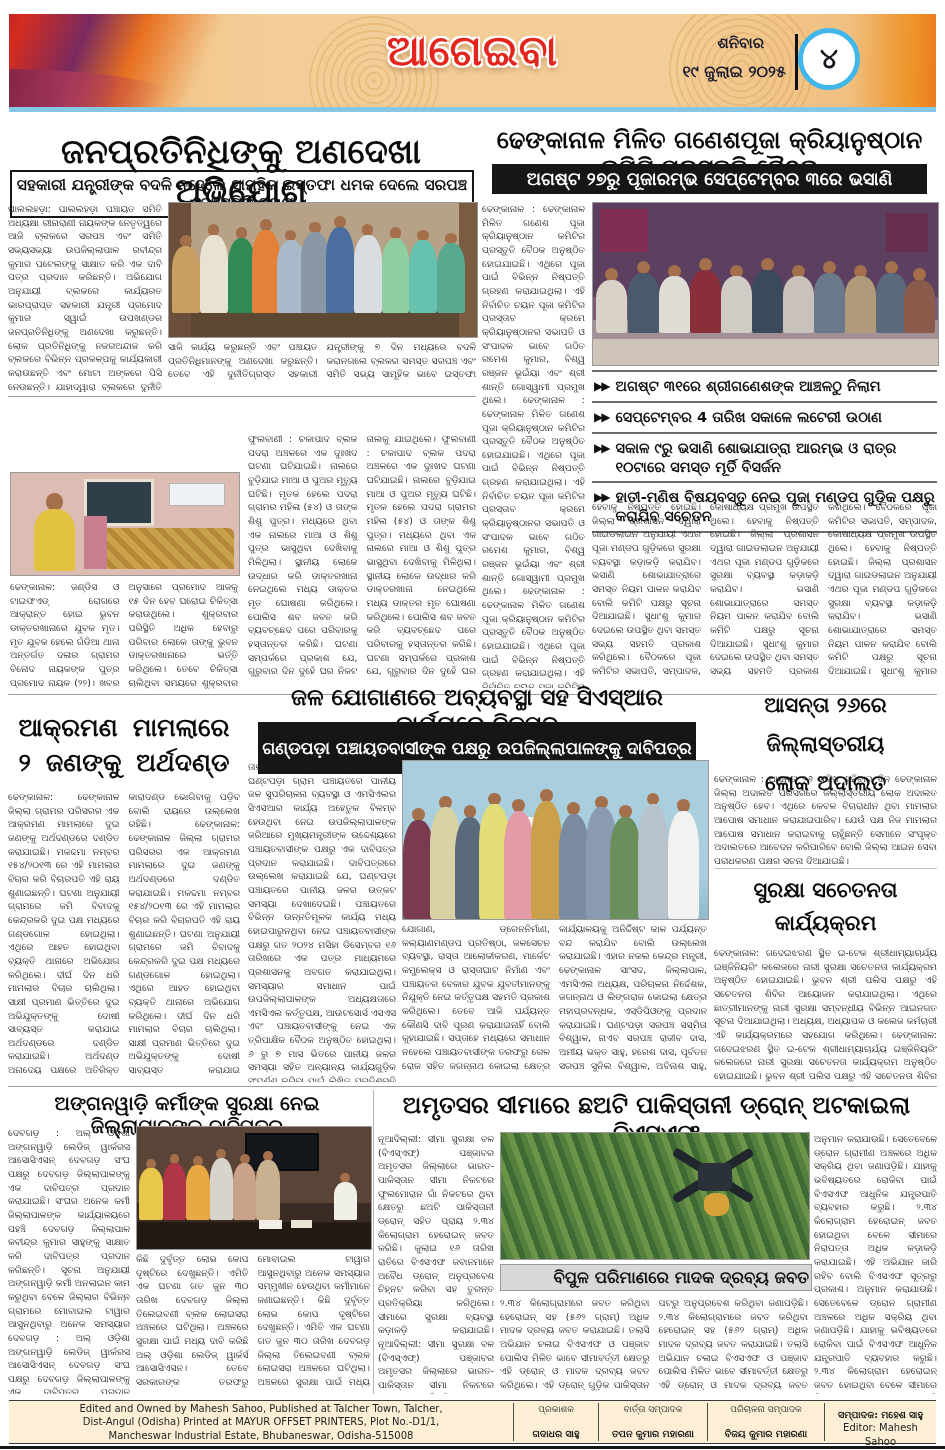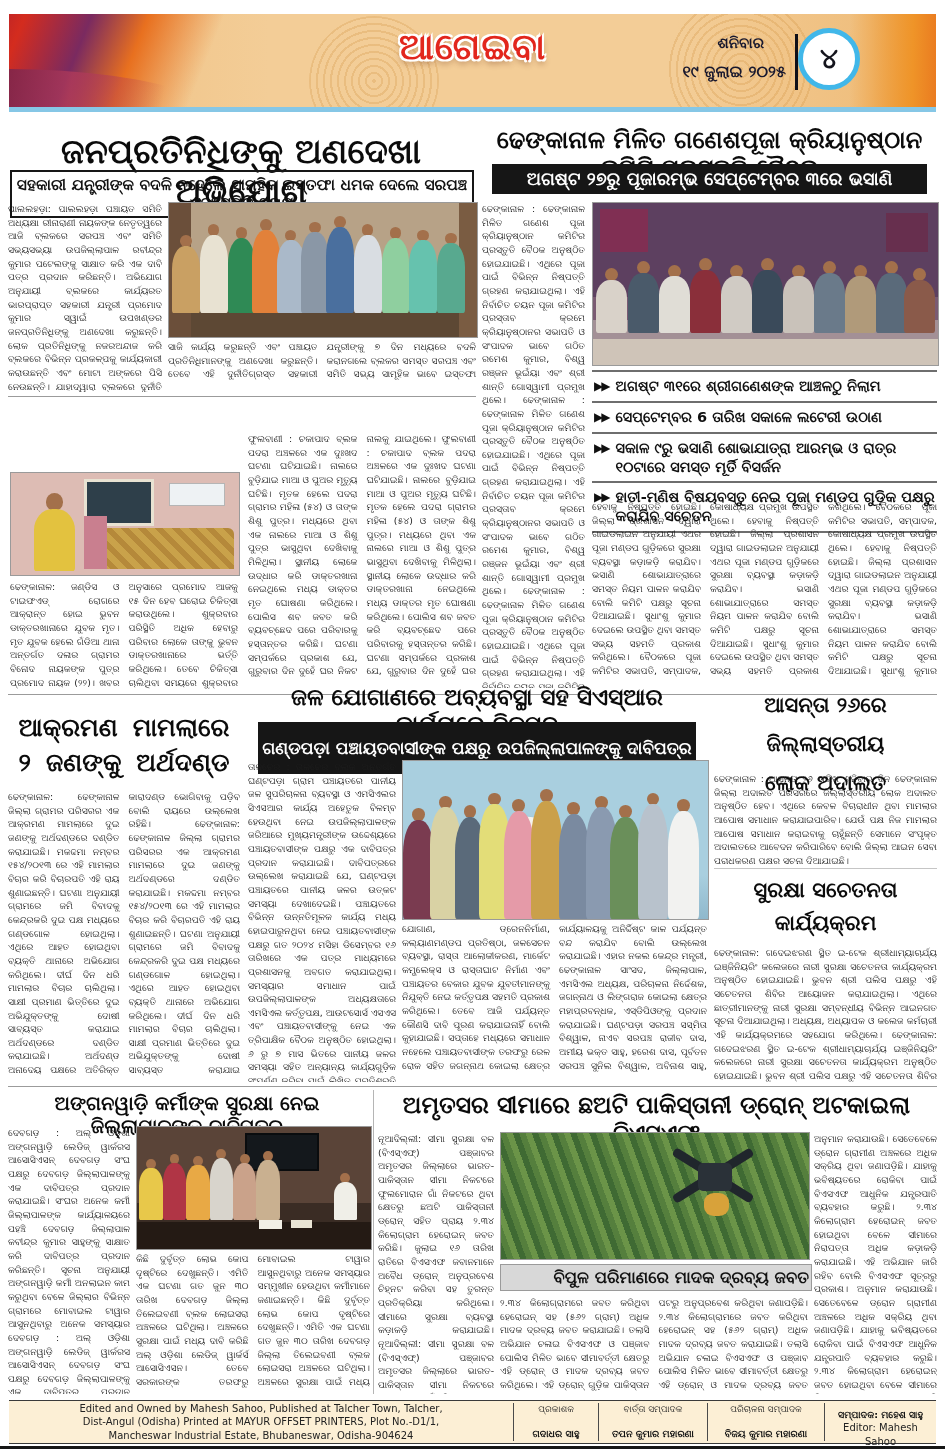--- a/index.html
+++ b/index.html
@@ -11,21 +11,21 @@
   .swirl{position:absolute;left:-60px;top:-45px;width:400px;height:185px;
          background:linear-gradient(112deg,#8a1238 4%,#d42c1e 20%,#7a2a60 34%,#e8701f 46%,rgba(243,205,151,0) 62%);
          border-bottom-right-radius:85% 100%;}
   .swirl2{position:absolute;left:-30px;top:55px;width:300px;height:90px;
          background:linear-gradient(100deg,#5a1a4a 0%,#b03a5a 30%,rgba(243,205,151,0) 60%);
          border-top-right-radius:90% 100%;opacity:.8;}
   .wedge{position:absolute;right:-50px;top:-10px;width:180px;height:115px;transform:skewX(-16deg);
          background:linear-gradient(255deg,#e04a10 8%,#ef9428 42%,rgba(243,205,151,0) 72%);}
   .mandala{position:absolute;border-radius:50%;opacity:.45;
          background:repeating-radial-gradient(circle,rgba(205,140,55,.55) 0 2px,rgba(0,0,0,0) 2px 7px);}
-  .masthead{position:absolute;left:0;right:0;top:12px;text-align:center;font-size:36px;font-weight:bold;
+  .masthead{position:absolute;left:0;right:0;top:12px;text-align:center;font-size:42px;font-weight:bold;
          color:#e2261d;letter-spacing:1px;
          text-shadow:-2px -2px 0 #fff,2px -2px 0 #fff,-2px 2px 0 #fff,2px 2px 0 #fff,0 4px 6px rgba(90,30,10,.45);}
   .hdr-day{position:absolute;right:172px;top:20px;font-size:15px;font-weight:bold;color:#18182e;}
   .hdr-date{position:absolute;right:150px;top:48px;font-size:16px;font-weight:bold;color:#18182e;}
   .hdr-bar{position:absolute;right:138px;top:20px;width:3px;height:56px;background:#101018;}
   .pgcircle{position:absolute;right:76px;top:14px;width:52px;height:52px;background:#fff;border:5px solid #41b7e9;
          border-radius:50%;display:flex;align-items:center;justify-content:center;font-size:28px;font-weight:bold;color:#14141c;}
   .blueline{background:#86c7e6;}
   
   .headline{font-weight:bold;color:#0b0b0b;text-align:center;line-height:1.18;}
@@ -119,21 +119,21 @@
       <i class="person" style="left: 82%; height: 44%; bottom: 20%; width: 9%; --s: #5a6a7a;"></i>
       <i class="person" style="left: 90%; height: 40%; bottom: 20%; width: 9%; --s: #8a5a4a;"></i>
     </div>
   <div class="abs bullets" style="left:592px;top:370px;width:345px;">
     <div class="bullet">
         <span class="arr">▶▶</span>
         <span>ଅଗଷ୍ଟ ୩୧ରେ ଶ୍ରୀଗଣେଶଙ୍କ ଆଞ୍ଚଳଠୁ ନିଲାମ</span>
       </div>
     <div class="bullet">
         <span class="arr">▶▶</span>
-        <span>ସେପ୍ଟେମ୍ବର 6 ତାରିଖ ସକାଳେ ଲଟେରୀ ଉଠାଣ</span>
+        <span>ସେପ୍ଟେମ୍ବର 4 ତାରିଖ ସକାଳେ ଲଟେରୀ ଉଠାଣ</span>
       </div>
     <div class="bullet">
         <span class="arr">▶▶</span>
         <span>ସକାଳ ୯ରୁ ଭସାଣି ଶୋଭାଯାତ୍ରା ଆରମ୍ଭ ଓ ରାତ୍ର ୧୦ଟାରେ ସମସ୍ତ ମୂର୍ତି ବିସର୍ଜନ</span>
       </div>
     <div class="bullet">
         <span class="arr">▶▶</span>
         <span>ହାତୀ-ମଣିଷ ବିଷୟବସ୍ତୁ ନେଇ ପୂଜା ମଣ୍ଡପ ଗୁଡ଼ିକ ପକ୍ଷରୁ କରାଯିବ ସଚେତନ</span>
       </div>
   </div>
@@ -218,21 +218,21 @@
     <div class="abs" style="left:66%;top:48%;width:8%;height:18%;background:#d8a23a;border-radius:40%;"></div>
   </div>
   <div class="abs grayhead" style="left:500px;top:1264px;width:306px;font-size:16.5px;padding:3px 2px;">ବିପୁଳ ପରିମାଣରେ ମାଦକ ଦ୍ରବ୍ୟ ଜବତ</div>
   <div class="abs bodytxt c2" style="left:500px;top:1296px;width:308px;height:98px;">୨.୩୪ କିଲୋଗ୍ରାମରେ ଜବତ କରିଥିବା ହେରୋଇନ୍ ସହ (୫୬୨ ଗ୍ରାମ୍) ଅଧିକ ମାଦକ ଦ୍ରବ୍ୟ ଜବତ କରାଯାଇଛି। ତଲାସି ଅଭିଯାନ ଚଳାଇ ବିଏସଏଫ ଓ ପଞ୍ଜାବ ପୋଲିସ ମିଳିତ ଭାବେ ସୀମାବର୍ତ୍ତୀ କ୍ଷେତରୁ ଏହି ଡ୍ରୋନ୍ ଓ ମାଦକ ଦ୍ରବ୍ୟ ଜବତ କରିଥିଲେ। ଏହି ଡ୍ରୋନ୍ ଗୁଡ଼ିକ ପାକିସ୍ତାନ ପଟରୁ ଅନୁପ୍ରବେଶ କରିଥିବା ଜଣାପଡ଼ିଛି। ୨.୩୪ କିଲୋଗ୍ରାମରେ ଜବତ କରିଥିବା ହେରୋଇନ୍ ସହ (୫୬୨ ଗ୍ରାମ୍) ଅଧିକ ମାଦକ ଦ୍ରବ୍ୟ ଜବତ କରାଯାଇଛି। ତଲାସି ଅଭିଯାନ ଚଳାଇ ବିଏସଏଫ ଓ ପଞ୍ଜାବ ପୋଲିସ ମିଳିତ ଭାବେ ସୀମାବର୍ତ୍ତୀ କ୍ଷେତରୁ ଏହି ଡ୍ରୋନ୍ ଓ ମାଦକ ଦ୍ରବ୍ୟ ଜବତ କରିଥିଲେ। ଏହି ଡ୍ରୋନ୍ ଗୁଡ଼ିକ ପାକିସ୍ତାନ ପଟରୁ ଅନୁପ୍ରବେଶ କରିଥିବା ଜଣାପଡ଼ିଛି। ୨.୩୪ କିଲୋଗ୍ରାମରେ ଜବତ କରିଥିବା ହେରୋଇନ୍ ସହ (୫୬୨ ଗ୍ରାମ୍) ଅଧିକ ମାଦକ ଦ୍ରବ୍ୟ ଜବତ କରାଯାଇଛି। ତଲାସି ଅଭିଯାନ ଚଳାଇ ବିଏସଏଫ ଓ ପଞ୍ଜାବ ପୋଲିସ ମିଳିତ ଭାବେ ସୀମାବର୍ତ୍ତୀ କ୍ଷେତରୁ ଏହି ଡ୍ରୋନ୍ ଓ ମାଦକ ଦ୍ରବ୍ୟ ଜବତ କରିଥିଲେ। ଏହି ଡ୍ରୋନ୍ ଗୁଡ଼ିକ ପାକିସ୍ତାନ ପଟରୁ ଅନୁପ୍ରବେଶ କରିଥିବା ଜଣାପଡ଼ିଛି। ୨.୩୪ କିଲୋଗ୍ରାମରେ ଜବତ କରିଥିବା ହେରୋଇନ୍ ସହ (୫୬୨ ଗ୍ରାମ୍) ଅଧିକ ମାଦକ ଦ୍ରବ୍ୟ ଜବତ କରାଯାଇଛି। ତଲାସି ଅଭିଯାନ ଚଳାଇ ବିଏସଏଫ ଓ ପଞ୍ଜାବ ପୋଲିସ ମିଳିତ ଭାବେ ସୀମାବର୍ତ୍ତୀ କ୍ଷେତରୁ ଏହି ଡ୍ରୋନ୍ ଓ ମାଦକ ଦ୍ରବ୍ୟ ଜବତ କରିଥିଲେ। ଏହି ଡ୍ରୋନ୍ ଗୁଡ଼ିକ ପାକିସ୍ତାନ ପଟରୁ ଅନୁପ୍ରବେଶ କରିଥିବା ଜଣାପଡ଼ିଛି। ୨.୩୪ କିଲୋଗ୍ରାମରେ ଜବତ କରିଥିବା ହେରୋଇନ୍ ସହ (୫୬୨ ଗ୍ରାମ୍) ଅଧିକ ମାଦକ ଦ୍ରବ୍ୟ ଜବତ କରାଯାଇଛି। ତଲାସି ଅଭିଯାନ ଚଳାଇ ବିଏସଏଫ ଓ ପଞ୍ଜାବ ପୋଲିସ ମିଳିତ ଭାବେ ସୀମାବର୍ତ୍ତୀ କ୍ଷେତରୁ ଏହି ଡ୍ରୋନ୍ ଓ ମାଦକ ଦ୍ରବ୍ୟ ଜବତ କରିଥିଲେ। ଏହି ଡ୍ରୋନ୍ ଗୁଡ଼ିକ ପାକିସ୍ତାନ ପଟରୁ ଅନୁପ୍ରବେଶ କରିଥିବା ଜଣାପଡ଼ିଛି। ୨.୩୪ କିଲୋଗ୍ରାମରେ ଜବତ କରିଥିବା ହେରୋଇନ୍ ସହ (୫୬୨ ଗ୍ରାମ୍) ଅଧିକ ମାଦକ ଦ୍ରବ୍ୟ ଜବତ କରାଯାଇଛି। ତଲାସି ଅଭିଯାନ ଚଳାଇ ବିଏସଏଫ ଓ ପଞ୍ଜାବ ପୋଲିସ ମିଳିତ ଭାବେ ସୀମାବର୍ତ୍ତୀ କ୍ଷେତରୁ ଏହି ଡ୍ରୋନ୍ ଓ ମାଦକ ଦ୍ରବ୍ୟ ଜବତ କରିଥିଲେ। ଏହି ଡ୍ରୋନ୍ ଗୁଡ଼ିକ ପାକିସ୍ତାନ ପଟରୁ ଅନୁପ୍ରବେଶ କରିଥିବା ଜଣାପଡ଼ିଛି। ୨.୩୪ କିଲୋଗ୍ରାମରେ ଜବତ କରିଥିବା ହେରୋଇନ୍ ସହ (୫୬୨ ଗ୍ରାମ୍) ଅଧିକ ମାଦକ ଦ୍ରବ୍ୟ ଜବତ କରାଯାଇଛି। ତଲାସି ଅଭିଯାନ ଚଳାଇ ବିଏସଏଫ ଓ ପଞ୍ଜାବ ପୋଲିସ ମିଳିତ ଭାବେ ସୀମାବର୍ତ୍ତୀ କ୍ଷେତରୁ ଏହି ଡ୍ରୋନ୍ ଓ ମାଦକ ଦ୍ରବ୍ୟ ଜବତ କରିଥିଲେ। ଏହି ଡ୍ରୋନ୍ ଗୁଡ଼ିକ ପାକିସ୍ତାନ ପଟରୁ ଅନୁପ୍ରବେଶ କରିଥିବା ଜଣାପଡ଼ିଛି। ୨.୩୪ କିଲୋଗ୍ରାମରେ ଜବତ କରିଥିବା ହେରୋଇନ୍ ସହ (୫୬୨ ଗ୍ରାମ୍) ଅଧିକ ମାଦକ ଦ୍ରବ୍ୟ ଜବତ କରାଯାଇଛି। ତଲାସି ଅଭିଯାନ ଚଳାଇ ବିଏସଏଫ ଓ ପଞ୍ଜାବ ପୋଲିସ ମିଳିତ ଭାବେ ସୀମାବର୍ତ୍ତୀ କ୍ଷେତରୁ ଏହି ଡ୍ରୋନ୍ ଓ ମାଦକ ଦ୍ରବ୍ୟ ଜବତ କରିଥିଲେ। ଏହି ଡ୍ରୋନ୍ ଗୁଡ଼ିକ ପାକିସ୍ତାନ ପଟରୁ ଅନୁପ୍ରବେଶ କରିଥିବା ଜଣାପଡ଼ିଛି। ୨.୩୪ କିଲୋଗ୍ରାମରେ ଜବତ କରିଥିବା ହେରୋଇନ୍ ସହ (୫୬୨ ଗ୍ରାମ୍) ଅଧିକ ମାଦକ ଦ୍ରବ୍ୟ ଜବତ କରାଯାଇଛି। ତଲାସି ଅଭିଯାନ ଚଳାଇ ବିଏସଏଫ ଓ ପଞ୍ଜାବ ପୋଲିସ ମିଳିତ ଭାବେ ସୀମାବର୍ତ୍ତୀ କ୍ଷେତରୁ ଏହି ଡ୍ରୋନ୍ ଓ ମାଦକ ଦ୍ରବ୍ୟ ଜବତ କରିଥିଲେ। ଏହି ଡ୍ରୋନ୍ ଗୁଡ଼ିକ ପାକିସ୍ତାନ ପଟରୁ ଅନୁପ୍ରବେଶ କରିଥିବା ଜଣାପଡ଼ିଛି। ୨.୩୪ କିଲୋଗ୍ରାମରେ ଜବତ କରିଥିବା ହେରୋଇନ୍ ସହ (୫୬୨ ଗ୍ରାମ୍) ଅଧିକ ମାଦକ ଦ୍ରବ୍ୟ ଜବତ କରାଯାଇଛି। ତଲାସି ଅଭିଯାନ ଚଳାଇ ବିଏସଏଫ ଓ ପଞ୍ଜାବ ପୋଲିସ ମିଳିତ ଭାବେ ସୀମାବର୍ତ୍ତୀ କ୍ଷେତରୁ ଏହି ଡ୍ରୋନ୍ ଓ ମାଦକ ଦ୍ରବ୍ୟ ଜବତ କରିଥିଲେ। ଏହି ଡ୍ରୋନ୍ ଗୁଡ଼ିକ ପାକିସ୍ତାନ ପଟରୁ ଅନୁପ୍ରବେଶ କରିଥିବା ଜଣାପଡ଼ିଛି। ୨.୩୪ କିଲୋଗ୍ରାମରେ ଜବତ କରିଥିବା ହେରୋଇନ୍ ସହ (୫୬୨ ଗ୍ରାମ୍) ଅଧିକ ମାଦକ ଦ୍ରବ୍ୟ ଜବତ କରାଯାଇଛି। ତଲାସି ଅଭିଯାନ ଚଳାଇ ବିଏସଏଫ ଓ ପଞ୍ଜାବ ପୋଲିସ ମିଳିତ ଭାବେ ସୀମାବର୍ତ୍ତୀ କ୍ଷେତରୁ ଏହି ଡ୍ରୋନ୍ ଓ ମାଦକ ଦ୍ରବ୍ୟ ଜବତ କରିଥିଲେ। ଏହି ଡ୍ରୋନ୍ ଗୁଡ଼ିକ ପାକିସ୍ତାନ ପଟରୁ ଅନୁପ୍ରବେଶ କରିଥିବା ଜଣାପଡ଼ିଛି। ୨.୩୪ କିଲୋଗ୍ରାମରେ ଜବତ କରିଥିବା ହେରୋଇନ୍ ସହ (୫୬୨ ଗ୍ରାମ୍) ଅଧିକ ମାଦକ ଦ୍ରବ୍ୟ ଜବତ କରାଯାଇଛି। ତଲାସି ଅଭିଯାନ ଚଳାଇ ବିଏସଏଫ ଓ ପଞ୍ଜାବ ପୋଲିସ ମିଳିତ ଭାବେ ସୀମାବର୍ତ୍ତୀ କ୍ଷେତରୁ ଏହି ଡ୍ରୋନ୍ ଓ ମାଦକ ଦ୍ରବ୍ୟ ଜବତ କରିଥିଲେ। ଏହି ଡ୍ରୋନ୍ ଗୁଡ଼ିକ ପାକିସ୍ତାନ ପଟରୁ ଅନୁପ୍ରବେଶ କରିଥିବା ଜଣାପଡ଼ିଛି। ୨.୩୪ କିଲୋଗ୍ରାମରେ ଜବତ କରିଥିବା ହେରୋଇନ୍ ସହ (୫୬୨ ଗ୍ରାମ୍) ଅଧିକ ମାଦକ ଦ୍ରବ୍ୟ ଜବତ କରାଯାଇଛି। ତଲାସି ଅଭିଯାନ ଚଳାଇ ବିଏସଏଫ ଓ ପଞ୍ଜାବ ପୋଲିସ ମିଳିତ ଭାବେ ସୀମାବର୍ତ୍ତୀ କ୍ଷେତରୁ ଏହି ଡ୍ରୋନ୍ ଓ ମାଦକ ଦ୍ରବ୍ୟ ଜବତ କରିଥିଲେ। ଏହି ଡ୍ରୋନ୍ ଗୁଡ଼ିକ ପାକିସ୍ତାନ ପଟରୁ ଅନୁପ୍ରବେଶ କରିଥିବା ଜଣାପଡ଼ିଛି। ୨.୩୪ କିଲୋଗ୍ରାମରେ ଜବତ କରିଥିବା ହେରୋଇନ୍ ସହ (୫୬୨ ଗ୍ରାମ୍) ଅଧିକ ମାଦକ ଦ୍ରବ୍ୟ ଜବତ କରାଯାଇଛି। ତଲାସି ଅଭିଯାନ ଚଳାଇ ବିଏସଏଫ ଓ ପଞ୍ଜାବ ପୋଲିସ ମିଳିତ ଭାବେ ସୀମାବର୍ତ୍ତୀ କ୍ଷେତରୁ ଏହି ଡ୍ରୋନ୍ ଓ ମାଦକ ଦ୍ରବ୍ୟ ଜବତ କରିଥିଲେ। ଏହି ଡ୍ରୋନ୍ ଗୁଡ଼ିକ ପାକିସ୍ତାନ ପଟରୁ ଅନୁପ୍ରବେଶ କରିଥିବା ଜଣାପଡ଼ିଛି। ୨.୩୪ କିଲୋଗ୍ରାମରେ ଜବତ କରିଥିବା ହେରୋଇନ୍ ସହ (୫୬୨ ଗ୍ରାମ୍) ଅଧିକ ମାଦକ ଦ୍ରବ୍ୟ ଜବତ କରାଯାଇଛି। ତଲାସି ଅଭିଯାନ ଚଳାଇ ବିଏସଏଫ ଓ ପଞ୍ଜାବ ପୋଲିସ ମିଳିତ ଭାବେ ସୀମାବର୍ତ୍ତୀ କ୍ଷେତରୁ ଏହି ଡ୍ରୋନ୍ ଓ ମାଦକ ଦ୍ରବ୍ୟ ଜବତ କରିଥିଲେ। ଏହି ଡ୍ରୋନ୍ ଗୁଡ଼ିକ ପାକିସ୍ତାନ ପଟରୁ ଅନୁପ୍ରବେଶ କରିଥିବା ଜଣାପଡ଼ିଛି। ୨.୩୪ କିଲୋଗ୍ରାମରେ ଜବତ କରିଥିବା ହେରୋଇନ୍ ସହ (୫୬୨ ଗ୍ରାମ୍) ଅଧିକ ମାଦକ ଦ୍ରବ୍ୟ ଜବତ କରାଯାଇଛି। ତଲାସି ଅଭିଯାନ ଚଳାଇ ବିଏସଏଫ ଓ ପଞ୍ଜାବ ପୋଲିସ ମିଳିତ ଭାବେ ସୀମାବର୍ତ୍ତୀ କ୍ଷେତରୁ ଏହି ଡ୍ରୋନ୍ ଓ ମାଦକ ଦ୍ରବ୍ୟ ଜବତ କରିଥିଲେ। ଏହି ଡ୍ରୋନ୍ ଗୁଡ଼ିକ ପାକିସ୍ତାନ ପଟରୁ ଅନୁପ୍ରବେଶ କରିଥିବା ଜଣାପଡ଼ିଛି। ୨.୩୪ କିଲୋଗ୍ରାମରେ ଜବତ କରିଥିବା ହେରୋଇନ୍ ସହ (୫୬୨ ଗ୍ରାମ୍) ଅଧିକ ମାଦକ ଦ୍ରବ୍ୟ ଜବତ କରାଯାଇଛି। ତଲାସି ଅଭିଯାନ ଚଳାଇ ବିଏସଏଫ ଓ ପଞ୍ଜାବ ପୋଲିସ ମିଳିତ ଭାବେ ସୀମାବର୍ତ୍ତୀ କ୍ଷେତରୁ ଏହି ଡ୍ରୋନ୍ ଓ ମାଦକ ଦ୍ରବ୍ୟ ଜବତ କରିଥିଲେ। ଏହି ଡ୍ରୋନ୍ ଗୁଡ଼ିକ ପାକିସ୍ତାନ ପଟରୁ ଅନୁପ୍ରବେଶ କରିଥିବା ଜଣାପଡ଼ିଛି। ୨.୩୪ କିଲୋଗ୍ରାମରେ ଜବତ କରିଥିବା ହେରୋଇନ୍ ସହ (୫୬୨ ଗ୍ରାମ୍) ଅଧିକ ମାଦକ ଦ୍ରବ୍ୟ ଜବତ କରାଯାଇଛି। ତଲାସି ଅଭିଯାନ ଚଳାଇ ବିଏସଏଫ ଓ ପଞ୍ଜାବ ପୋଲିସ ମିଳିତ ଭାବେ ସୀମାବର୍ତ୍ତୀ କ୍ଷେତରୁ ଏହି ଡ୍ରୋନ୍ ଓ ମାଦକ ଦ୍ରବ୍ୟ ଜବତ କରିଥିଲେ। ଏହି ଡ୍ରୋନ୍ ଗୁଡ଼ିକ ପାକିସ୍ତାନ ପଟରୁ ଅନୁପ୍ରବେଶ କରିଥିବା ଜଣାପଡ଼ିଛି। ୨.୩୪ କିଲୋଗ୍ରାମରେ ଜବତ କରିଥିବା ହେରୋଇନ୍ ସହ (୫୬୨ ଗ୍ରାମ୍) ଅଧିକ ମାଦକ ଦ୍ରବ୍ୟ ଜବତ କରାଯାଇଛି। ତଲାସି ଅଭିଯାନ ଚଳାଇ ବିଏସଏଫ ଓ ପଞ୍ଜାବ ପୋଲିସ ମିଳିତ ଭାବେ ସୀମାବର୍ତ୍ତୀ କ୍ଷେତରୁ ଏହି ଡ୍ରୋନ୍ ଓ ମାଦକ ଦ୍ରବ୍ୟ ଜବତ କରିଥିଲେ। ଏହି ଡ୍ରୋନ୍ ଗୁଡ଼ିକ ପାକିସ୍ତାନ ପଟରୁ ଅନୁପ୍ରବେଶ କରିଥିବା ଜଣାପଡ଼ିଛି। ୨.୩୪ କିଲୋଗ୍ରାମରେ ଜବତ କରିଥିବା ହେରୋଇନ୍ ସହ (୫୬୨ ଗ୍ରାମ୍) ଅଧିକ ମାଦକ ଦ୍ରବ୍ୟ ଜବତ କରାଯାଇଛି। ତଲାସି ଅଭିଯାନ ଚଳାଇ ବିଏସଏଫ ଓ ପଞ୍ଜାବ ପୋଲିସ ମିଳିତ ଭାବେ ସୀମାବର୍ତ୍ତୀ କ୍ଷେତରୁ ଏହି ଡ୍ରୋନ୍ ଓ ମାଦକ ଦ୍ରବ୍ୟ ଜବତ କରିଥିଲେ। ଏହି ଡ୍ରୋନ୍ ଗୁଡ଼ିକ ପାକିସ୍ତାନ ପଟରୁ ଅନୁପ୍ରବେଶ କରିଥିବା ଜଣାପଡ଼ିଛି। ୨.୩୪ କିଲୋଗ୍ରାମରେ ଜବତ କରିଥିବା ହେରୋଇନ୍ ସହ (୫୬୨ ଗ୍ରାମ୍) ଅଧିକ ମାଦକ ଦ୍ରବ୍ୟ ଜବତ କରାଯାଇଛି। ତଲାସି ଅଭିଯାନ ଚଳାଇ ବିଏସଏଫ ଓ ପଞ୍ଜାବ ପୋଲିସ ମିଳିତ ଭାବେ ସୀମାବର୍ତ୍ତୀ କ୍ଷେତରୁ ଏହି ଡ୍ରୋନ୍ ଓ ମାଦକ ଦ୍ରବ୍ୟ ଜବତ କରିଥିଲେ। ଏହି ଡ୍ରୋନ୍ ଗୁଡ଼ିକ ପାକିସ୍ତାନ ପଟରୁ ଅନୁପ୍ରବେଶ କରିଥିବା ଜଣାପଡ଼ିଛି। ୨.୩୪ କିଲୋଗ୍ରାମରେ ଜବତ କରିଥିବା ହେରୋଇନ୍ ସହ (୫୬୨ ଗ୍ରାମ୍) ଅଧିକ ମାଦକ ଦ୍ରବ୍ୟ ଜବତ କରାଯାଇଛି। ତଲାସି ଅଭିଯାନ ଚଳାଇ ବିଏସଏଫ ଓ ପଞ୍ଜାବ ପୋଲିସ ମିଳିତ ଭାବେ ସୀମାବର୍ତ୍ତୀ କ୍ଷେତରୁ ଏହି ଡ୍ରୋନ୍ ଓ ମାଦକ ଦ୍ରବ୍ୟ ଜବତ କରିଥିଲେ। ଏହି ଡ୍ରୋନ୍ ଗୁଡ଼ିକ ପାକିସ୍ତାନ ପଟରୁ ଅନୁପ୍ରବେଶ କରିଥିବା ଜଣାପଡ଼ିଛି। ୨.୩୪ କିଲୋଗ୍ରାମରେ ଜବତ କରିଥିବା ହେରୋଇନ୍ ସହ (୫୬୨ ଗ୍ରାମ୍) ଅଧିକ ମାଦକ ଦ୍ରବ୍ୟ ଜବତ କରାଯାଇଛି। ତଲାସି ଅଭିଯାନ ଚଳାଇ ବିଏସଏଫ ଓ ପଞ୍ଜାବ ପୋଲିସ ମିଳିତ ଭାବେ ସୀମାବର୍ତ୍ତୀ କ୍ଷେତରୁ ଏହି ଡ୍ରୋନ୍ ଓ ମାଦକ ଦ୍ରବ୍ୟ ଜବତ କରିଥିଲେ। ଏହି ଡ୍ରୋନ୍ ଗୁଡ଼ିକ ପାକିସ୍ତାନ ପଟରୁ ଅନୁପ୍ରବେଶ କରିଥିବା ଜଣାପଡ଼ିଛି। ୨.୩୪ କିଲୋଗ୍ରାମରେ ଜବତ କରିଥିବା ହେରୋଇନ୍ ସହ (୫୬୨ ଗ୍ରାମ୍) ଅଧିକ ମାଦକ ଦ୍ରବ୍ୟ ଜବତ କରାଯାଇଛି। ତଲାସି ଅଭିଯାନ ଚଳାଇ ବିଏସଏଫ ଓ ପଞ୍ଜାବ ପୋଲିସ ମିଳିତ ଭାବେ ସୀମାବର୍ତ୍ତୀ କ୍ଷେତରୁ ଏହି ଡ୍ରୋନ୍ ଓ ମାଦକ ଦ୍ରବ୍ୟ ଜବତ କରିଥିଲେ। ଏହି ଡ୍ରୋନ୍ ଗୁଡ଼ିକ ପାକିସ୍ତାନ ପଟରୁ ଅନୁପ୍ରବେଶ କରିଥିବା ଜଣାପଡ଼ିଛି। ୨.୩୪ କିଲୋଗ୍ରାମରେ ଜବତ କରିଥିବା ହେରୋଇନ୍ ସହ (୫୬୨ ଗ୍ରାମ୍) ଅଧିକ ମାଦକ ଦ୍ରବ୍ୟ ଜବତ କରାଯାଇଛି। ତଲାସି ଅଭିଯାନ ଚଳାଇ ବିଏସଏଫ ଓ ପଞ୍ଜାବ ପୋଲିସ ମିଳିତ ଭାବେ ସୀମାବର୍ତ୍ତୀ କ୍ଷେତରୁ ଏହି ଡ୍ରୋନ୍ ଓ ମାଦକ ଦ୍ରବ୍ୟ ଜବତ କରିଥିଲେ। ଏହି ଡ୍ରୋନ୍ ଗୁଡ଼ିକ ପାକିସ୍ତାନ ପଟରୁ ଅନୁପ୍ରବେଶ କରିଥିବା ଜଣାପଡ଼ିଛି। ୨.୩୪ କିଲୋଗ୍ରାମରେ ଜବତ କରିଥିବା ହେରୋଇନ୍ ସହ (୫୬୨ ଗ୍ରାମ୍) ଅଧିକ ମାଦକ ଦ୍ରବ୍ୟ ଜବତ କରାଯାଇଛି। ତଲାସି ଅଭିଯାନ ଚଳାଇ ବିଏସଏଫ ଓ ପଞ୍ଜାବ ପୋଲିସ ମିଳିତ ଭାବେ ସୀମାବର୍ତ୍ତୀ କ୍ଷେତରୁ ଏହି ଡ୍ରୋନ୍ ଓ ମାଦକ ଦ୍ରବ୍ୟ ଜବତ କରିଥିଲେ। ଏହି ଡ୍ରୋନ୍ ଗୁଡ଼ିକ ପାକିସ୍ତାନ ପଟରୁ ଅନୁପ୍ରବେଶ କରିଥିବା ଜଣାପଡ଼ିଛି।</div>
   <div class="abs bodytxt" style="left:814px;top:1132px;width:123px;height:262px;">ଅନୁମାନ କରାଯାଉଛି। ସେତେବେଳେ ଡ୍ରୋନ ଗ୍ରାମୀଣ ଅଞ୍ଚଳରେ ଅଧିକ ସକ୍ରିୟ ଥିବା ଜଣାପଡ଼ିଛି। ଯାହାକୁ ଭବିଷ୍ୟତରେ ରୋକିବା ପାଇଁ ବିଏସଏଫ ଆଧୁନିକ ଯନ୍ତ୍ରପାତି ବ୍ୟବହାର କରୁଛି। ୨.୩୪ କିଲୋଗ୍ରାମ ହେରୋଇନ୍ ଜବତ ହୋଇଥିବା ବେଳେ ସୀମାରେ ନିରାପତ୍ତା ଅଧିକ କଡ଼ାକଡ଼ି କରାଯାଇଛି। ଏହି ଅଭିଯାନ ଜାରି ରହିବ ବୋଲି ବିଏସଏଫ ସୂତ୍ରରୁ ପ୍ରକାଶ। ଅନୁମାନ କରାଯାଉଛି। ସେତେବେଳେ ଡ୍ରୋନ ଗ୍ରାମୀଣ ଅଞ୍ଚଳରେ ଅଧିକ ସକ୍ରିୟ ଥିବା ଜଣାପଡ଼ିଛି। ଯାହାକୁ ଭବିଷ୍ୟତରେ ରୋକିବା ପାଇଁ ବିଏସଏଫ ଆଧୁନିକ ଯନ୍ତ୍ରପାତି ବ୍ୟବହାର କରୁଛି। ୨.୩୪ କିଲୋଗ୍ରାମ ହେରୋଇନ୍ ଜବତ ହୋଇଥିବା ବେଳେ ସୀମାରେ ନିରାପତ୍ତା ଅଧିକ କଡ଼ାକଡ଼ି କରାଯାଇଛି। ଏହି ଅଭିଯାନ ଜାରି ରହିବ ବୋଲି ବିଏସଏଫ ସୂତ୍ରରୁ ପ୍ରକାଶ।</div>
 
   <div class="abs footer" style="left:9px;top:1400px;width:927px;height:42px;">
     <div class="fcell f-en" style="width:492px;">
       <div>Edited and Owned by Mahesh Sahoo, Published at Talcher Town, Talcher,</div>
       <div>Dist-Angul (Odisha) Printed at MAYUR OFFSET PRINTERS, Plot No.-D1/1,</div>
-      <div>Mancheswar Industrial Estate, Bhubaneswar, Odisha-904624</div>
+      <div>Mancheswar Industrial Estate, Bhubaneswar, Odisha-515008</div>
     </div>
     <div class="fsep"></div>
     <div class="fcell" style="width:72px;">
       <div class="f-od-t">ପ୍ରକାଶକ</div>
       <div class="f-od-n">ଗଦାଧର ସାହୁ</div>
     </div>
     <div class="fsep"></div>
     <div class="fcell" style="width:96px;">
       <div class="f-od-t">ବାର୍ତ୍ତା ସମ୍ପାଦକ</div>
       <div class="f-od-n">ତପନ କୁମାର ମହାରଣା</div>

